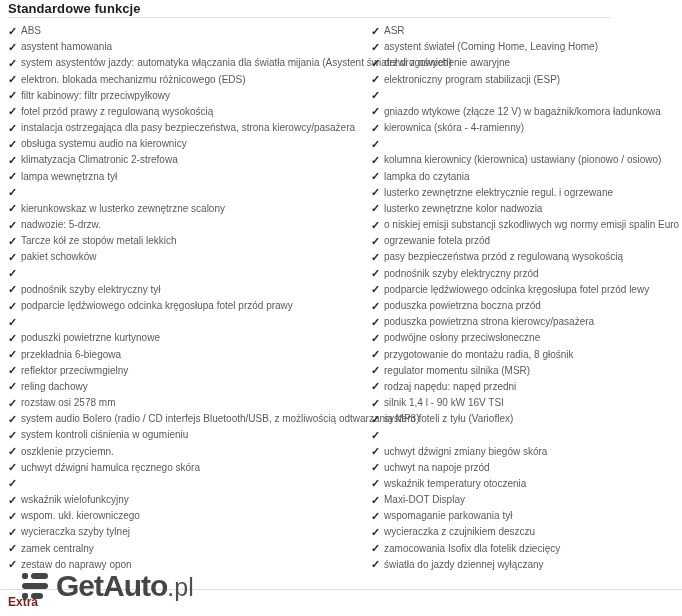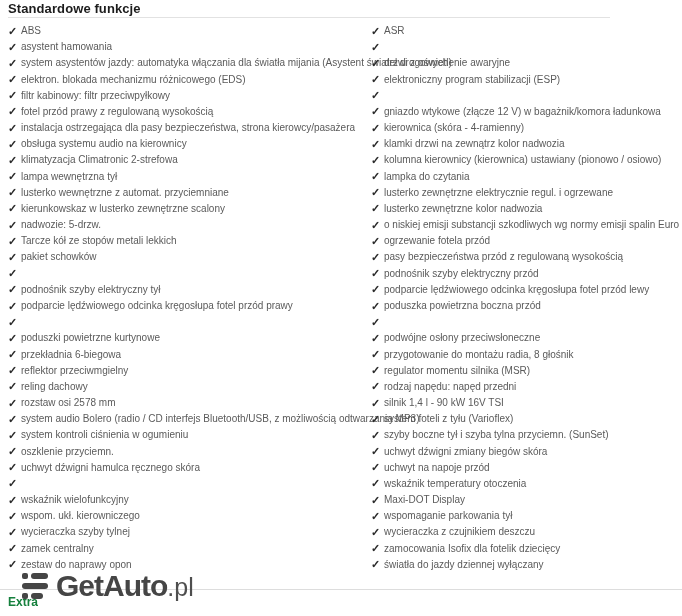--- a/index.html
+++ b/index.html
@@ -32,21 +32,21 @@
   }
   .feat-label{
     font-size:10px;color:#5a5a5a;line-height:1;
   }
   .extra-divider{
     position:absolute;left:0;top:589px;width:682px;height:0;
     border-top:1px solid #dddddd;
   }
   .extra-title{
     position:absolute;left:8px;top:595px;
-    font-size:12px;font-weight:bold;color:#15803d;
+    font-size:12px;font-weight:bold;color:#7f1d1d;
   }
   
   .watermark{
     position:absolute;left:22px;top:566px;height:40px;
     display:flex;align-items:center;gap:7px;
     z-index:5;
   }
   .wm-icon{width:27px;height:26px;display:flex;flex-direction:column;justify-content:space-between;}
   .wm-row{display:flex;gap:3px;height:6px;}
   .wm-dot{width:6px;height:6px;border-radius:2px;background:#454545;}
@@ -99,21 +99,20 @@
     <li>
       <span class="check" style="color: rgb(43, 43, 43);">✓</span>
       <span class="feat-label">klimatyzacja Climatronic 2-strefowa</span>
     </li>
     <li>
       <span class="check" style="color: rgb(43, 43, 43);">✓</span>
       <span class="feat-label">lampa wewnętrzna tył</span>
     </li>
     <li>
       <span class="check" style="color: rgb(43, 43, 43);">✓</span>
-      <span class="feat-label">lusterko wewnętrzne z automat. przyciemniane</span>
     </li>
     <li>
       <span class="check" style="color: rgb(43, 43, 43);">✓</span>
       <span class="feat-label">kierunkowskaz w lusterko zewnętrzne scalony</span>
     </li>
     <li>
       <span class="check" style="color: rgb(43, 43, 43);">✓</span>
       <span class="feat-label">nadwozie: 5-drzw.</span>
     </li>
     <li>
@@ -198,20 +197,21 @@
       <span class="feat-label">zestaw do naprawy opon</span>
     </li>
   </ul>
 <ul class="feature-list right">
     <li>
       <span class="check" style="color: rgb(43, 43, 43);">✓</span>
       <span class="feat-label">ASR</span>
     </li>
     <li>
       <span class="check" style="color: rgb(43, 43, 43);">✓</span>
+      <span class="feat-label">asystent świateł (Coming Home, Leaving Home)</span>
     </li>
     <li>
       <span class="check" style="color: rgb(43, 43, 43);">✓</span>
       <span class="feat-label">drzwi z oświetlenie awaryjne</span>
     </li>
     <li>
       <span class="check" style="color: rgb(43, 43, 43);">✓</span>
       <span class="feat-label">elektroniczny program stabilizacji (ESP)</span>
     </li>
     <li>
@@ -220,21 +220,20 @@
     <li>
       <span class="check" style="color: rgb(43, 43, 43);">✓</span>
       <span class="feat-label">gniazdo wtykowe (złącze 12 V) w bagażnik/komora ładunkowa</span>
     </li>
     <li>
       <span class="check" style="color: rgb(43, 43, 43);">✓</span>
       <span class="feat-label">kierownica (skóra - 4-ramienny)</span>
     </li>
     <li>
       <span class="check" style="color: rgb(43, 43, 43);">✓</span>
-      <span class="feat-label">klamki drzwi na zewnątrz kolor nadwozia</span>
     </li>
     <li>
       <span class="check" style="color: rgb(43, 43, 43);">✓</span>
       <span class="feat-label">kolumna kierownicy (kierownica) ustawiany (pionowo / osiowo)</span>
     </li>
     <li>
       <span class="check" style="color: rgb(43, 43, 43);">✓</span>
       <span class="feat-label">lampka do czytania</span>
     </li>
     <li>
@@ -264,20 +263,21 @@
     <li>
       <span class="check" style="color: rgb(43, 43, 43);">✓</span>
       <span class="feat-label">podparcie lędźwiowego odcinka kręgosłupa fotel przód lewy</span>
     </li>
     <li>
       <span class="check" style="color: rgb(43, 43, 43);">✓</span>
       <span class="feat-label">poduszka powietrzna boczna przód</span>
     </li>
     <li>
       <span class="check" style="color: rgb(43, 43, 43);">✓</span>
+      <span class="feat-label">poduszka powietrzna strona kierowcy/pasażera</span>
     </li>
     <li>
       <span class="check" style="color: rgb(43, 43, 43);">✓</span>
       <span class="feat-label">podwójne osłony przeciwsłoneczne</span>
     </li>
     <li>
       <span class="check" style="color: rgb(43, 43, 43);">✓</span>
       <span class="feat-label">przygotowanie do montażu radia, 8 głośnik</span>
     </li>
     <li>
@@ -291,21 +291,20 @@
     <li>
       <span class="check" style="color: rgb(43, 43, 43);">✓</span>
       <span class="feat-label">silnik 1,4 l - 90 kW 16V TSI</span>
     </li>
     <li>
       <span class="check" style="color: rgb(43, 43, 43);">✓</span>
       <span class="feat-label">system foteli z tyłu (Varioflex)</span>
     </li>
     <li>
       <span class="check" style="color: rgb(43, 43, 43);">✓</span>
-      <span class="feat-label">szyby boczne tył i szyba tylna przyciemn. (SunSet)</span>
     </li>
     <li>
       <span class="check" style="color: rgb(43, 43, 43);">✓</span>
       <span class="feat-label">uchwyt dźwigni zmiany biegów skóra</span>
     </li>
     <li>
       <span class="check" style="color: rgb(43, 43, 43);">✓</span>
       <span class="feat-label">uchwyt na napoje przód</span>
     </li>
     <li>

